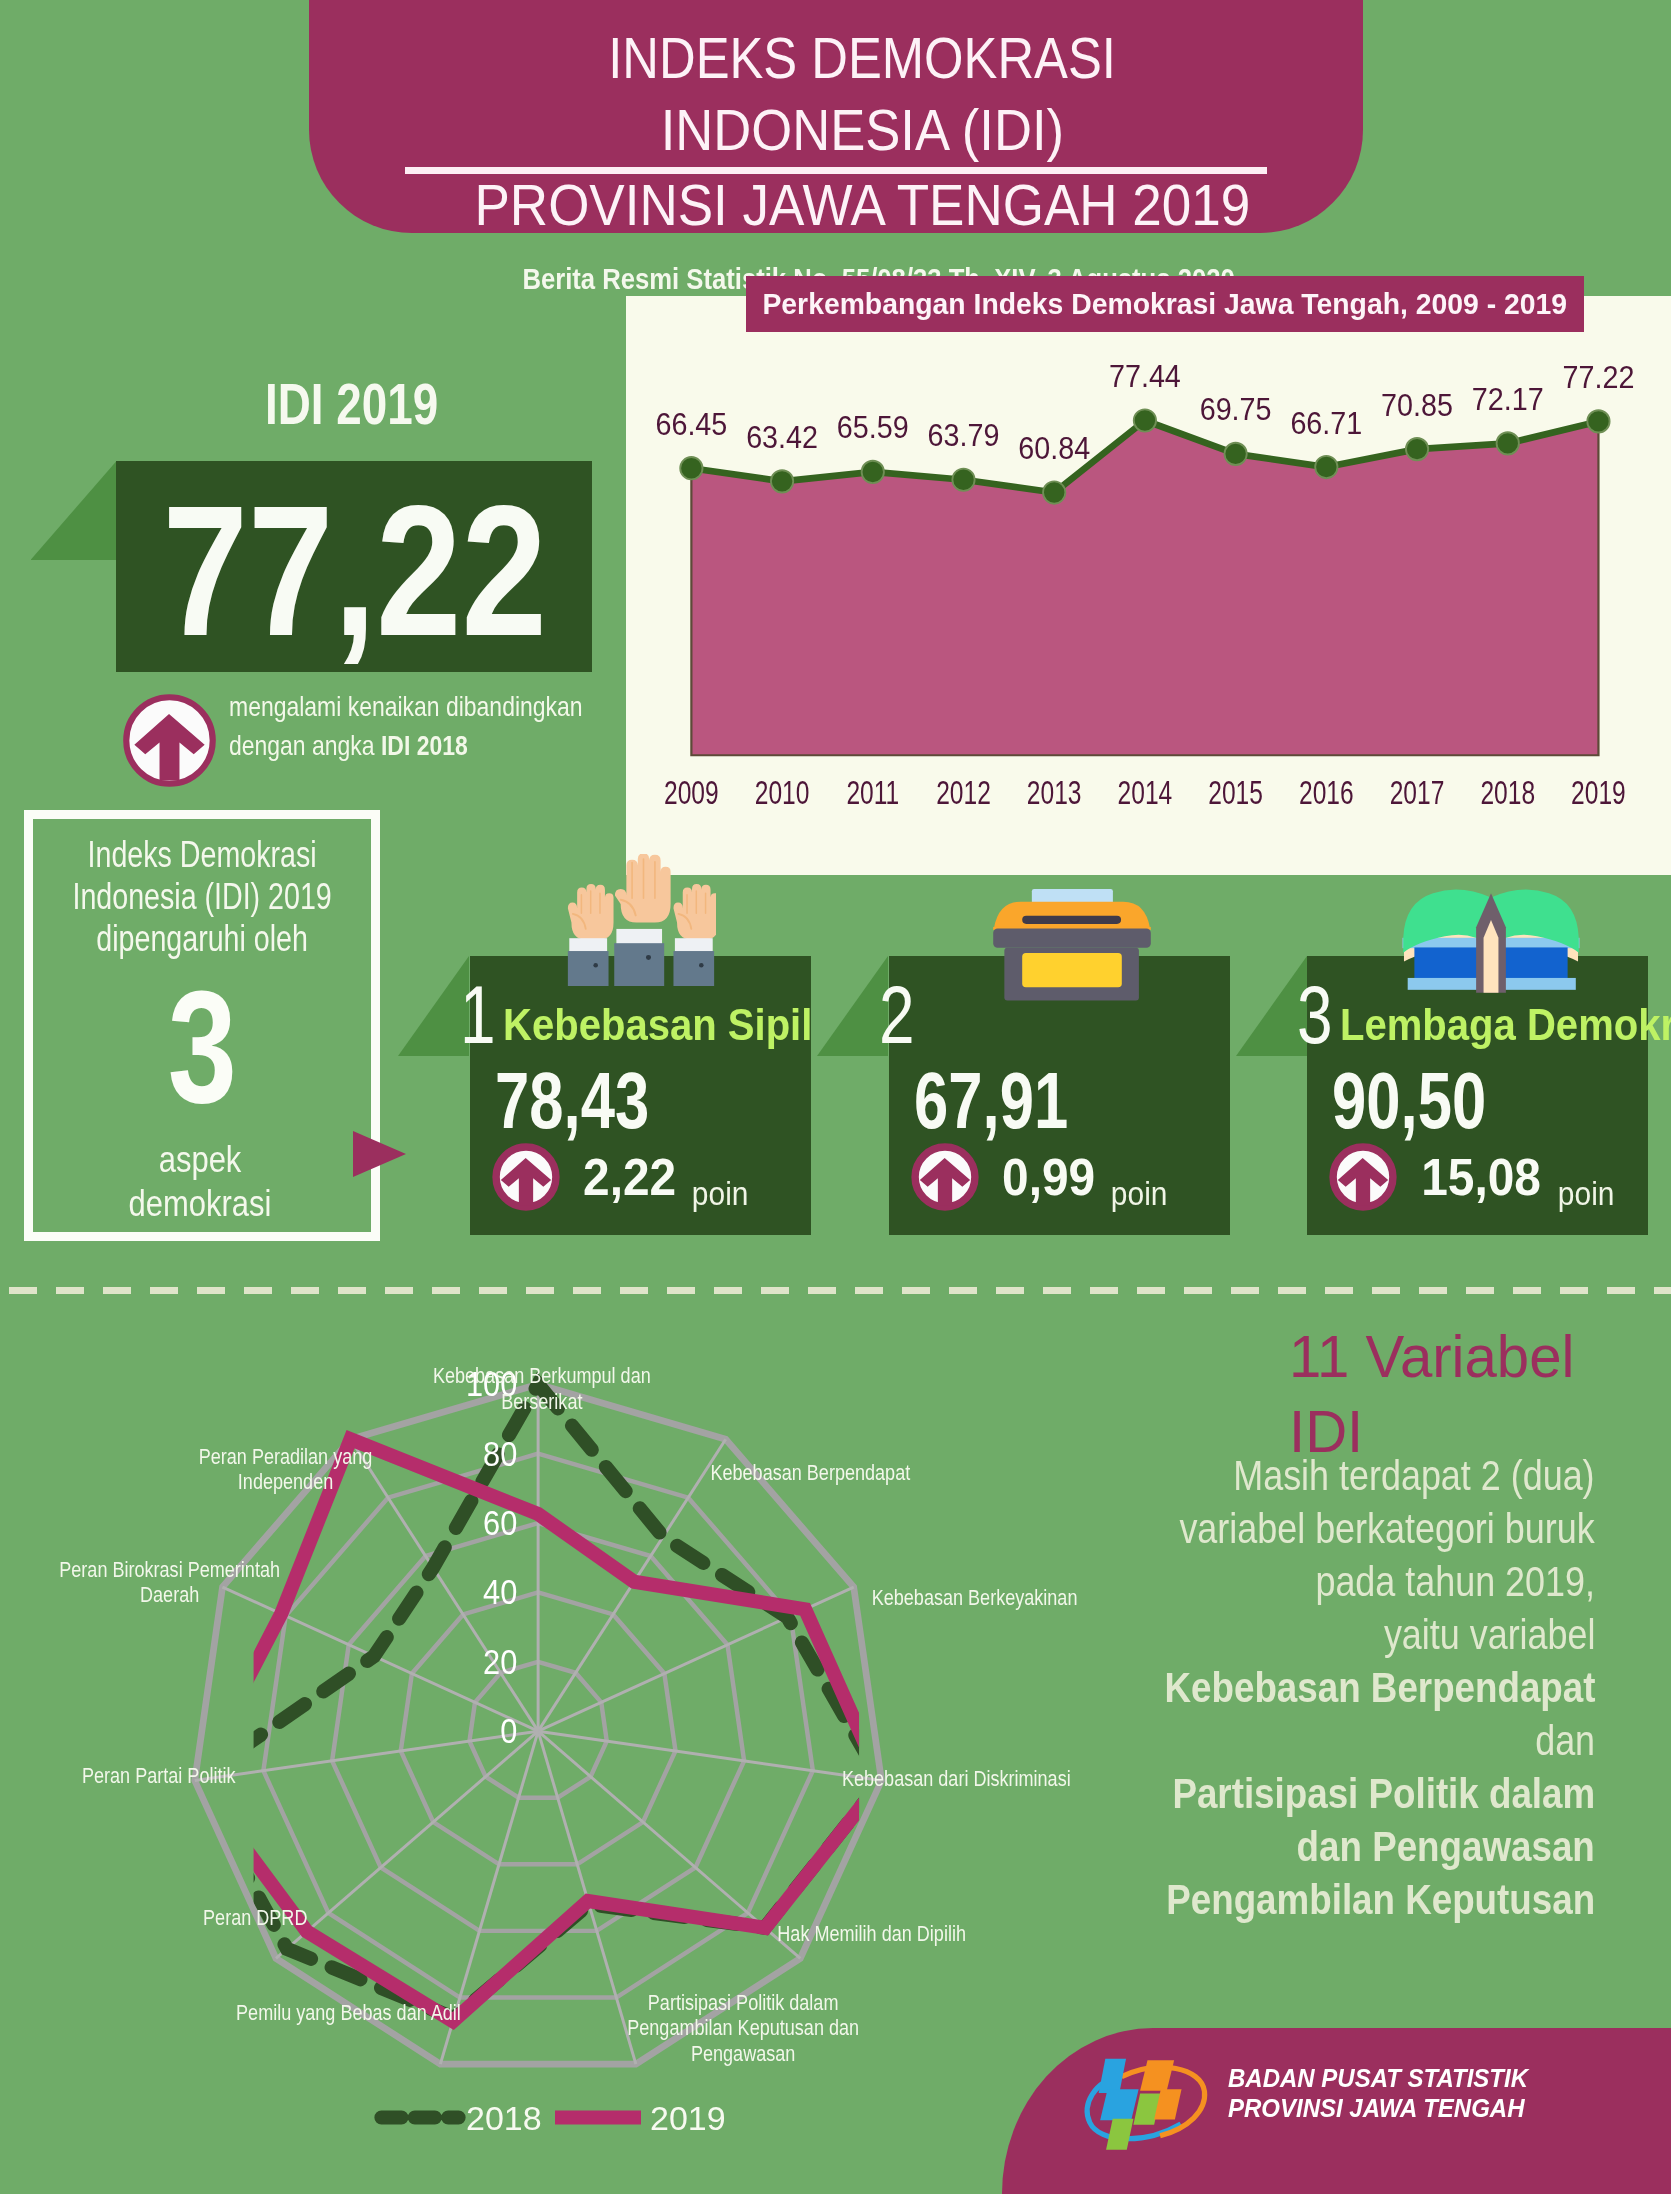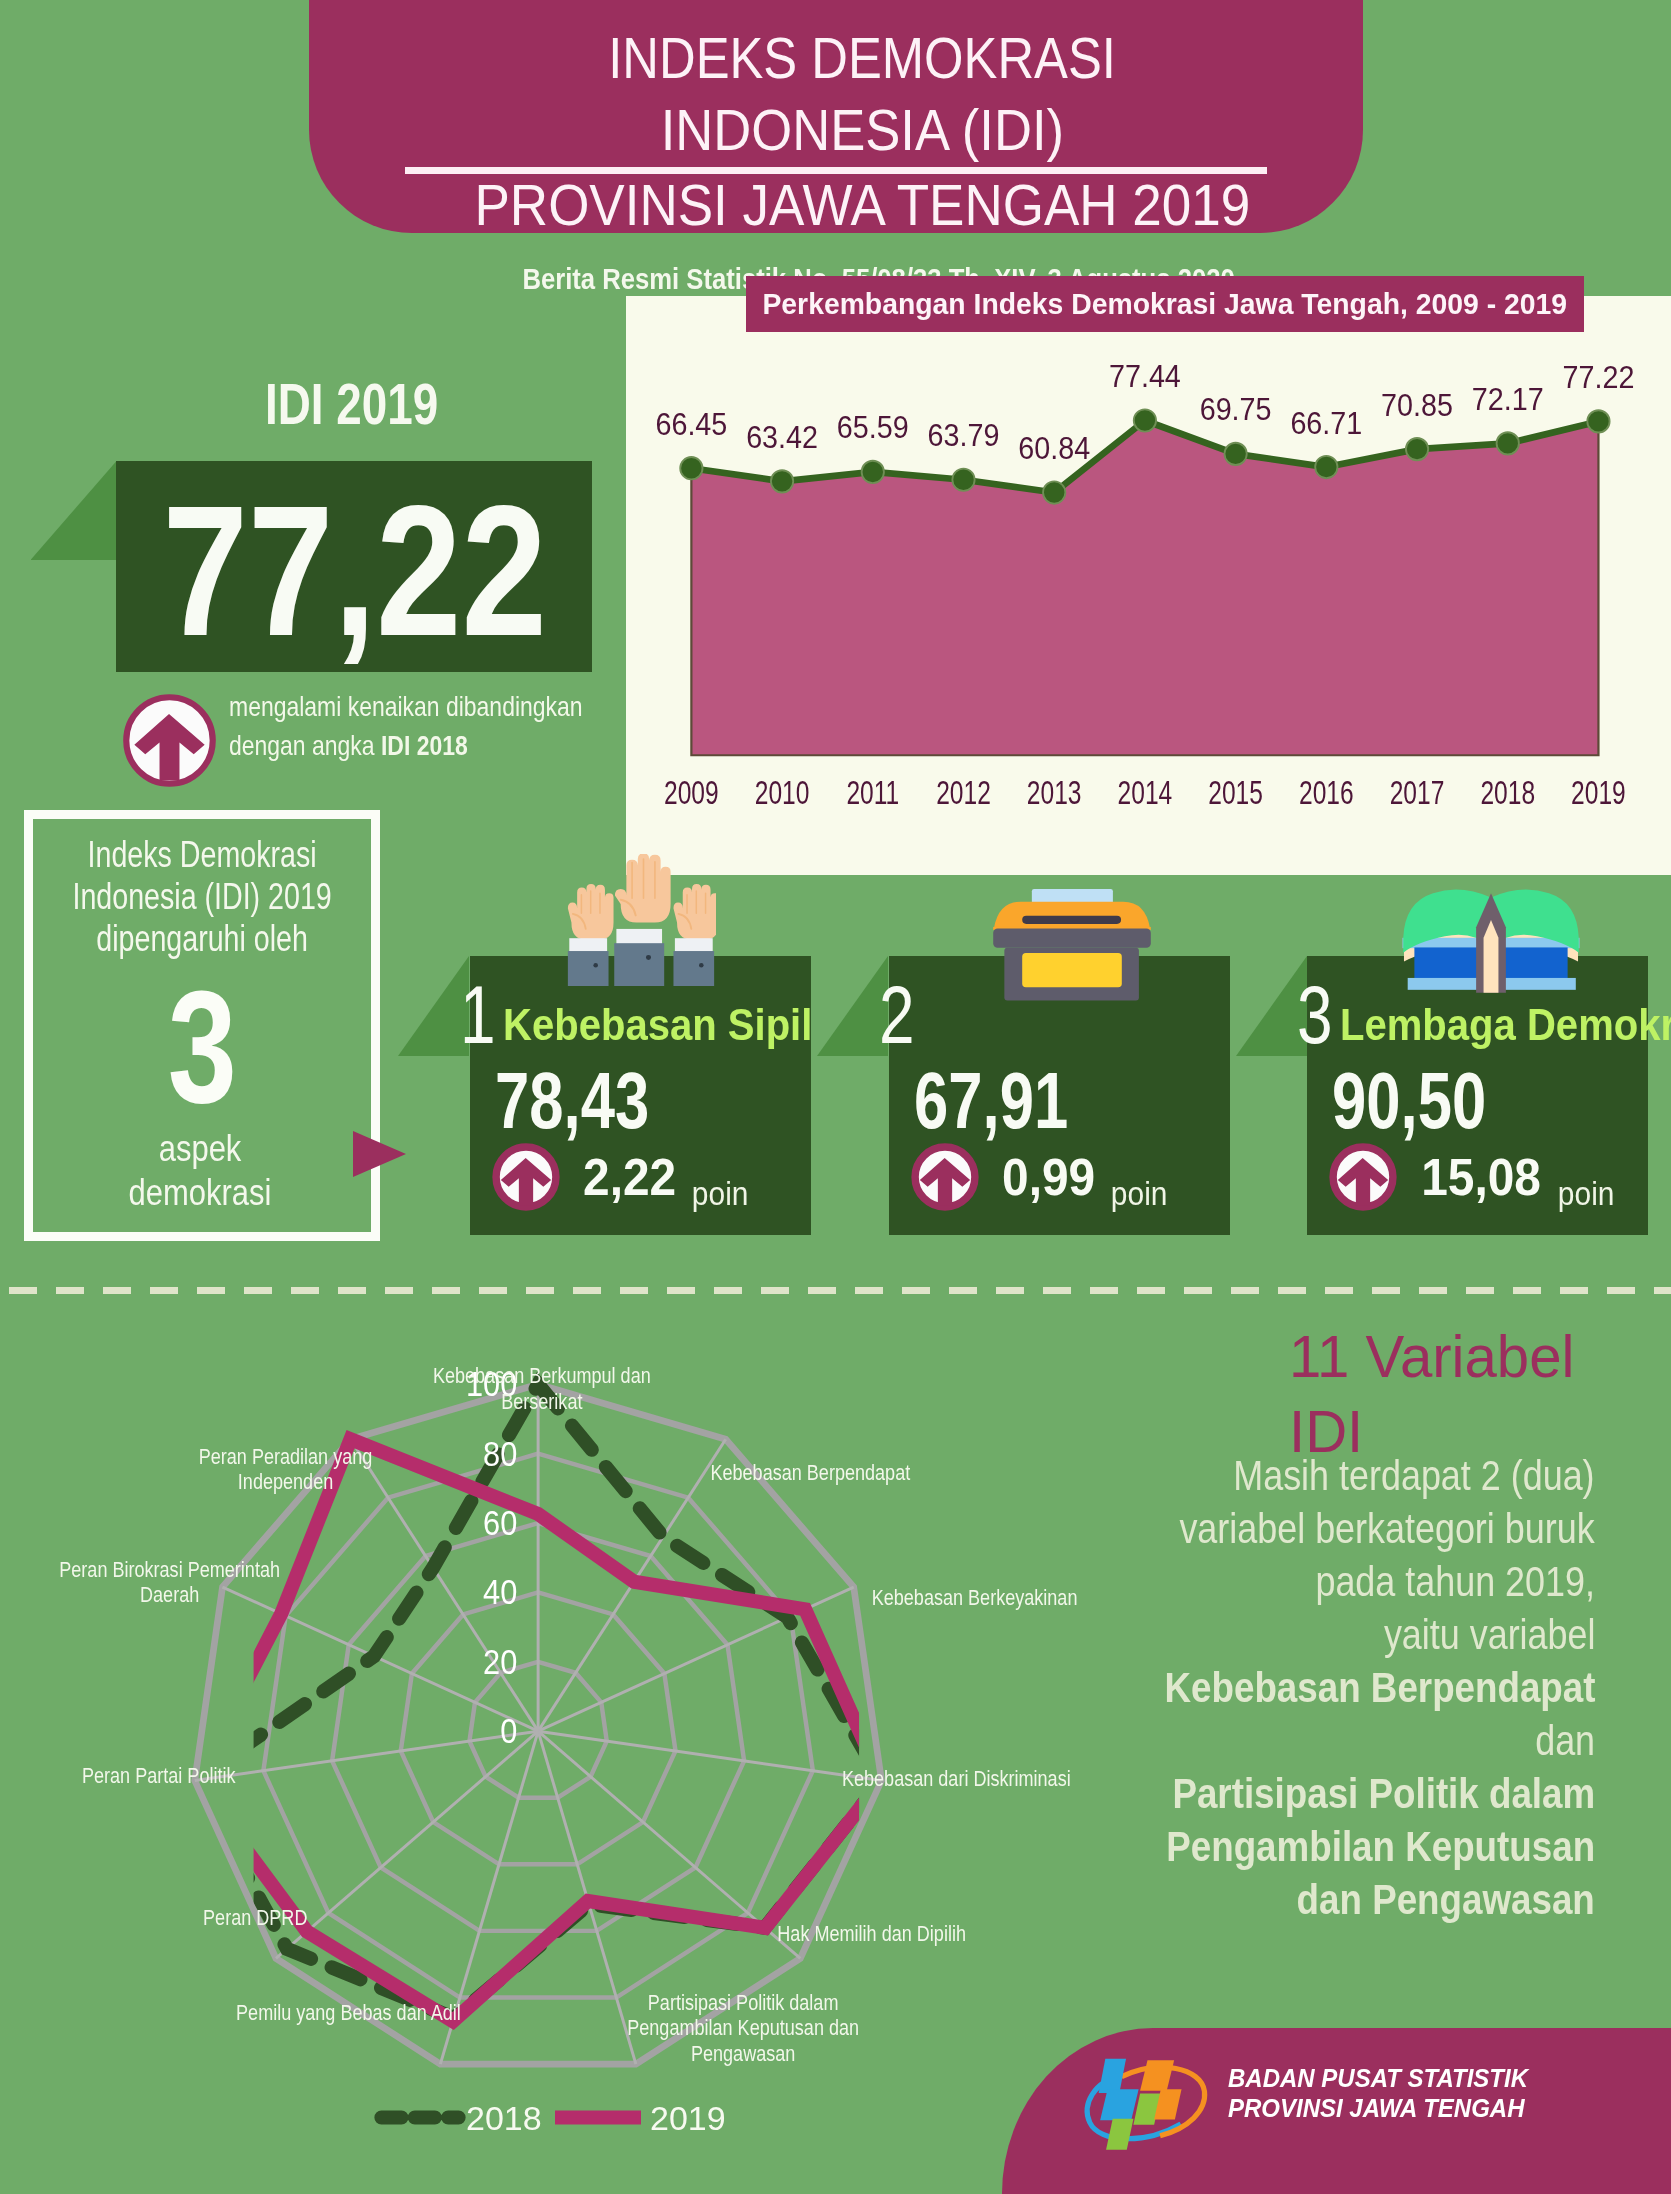--- a/index.html
+++ b/index.html
@@ -47,21 +47,21 @@
 
   
   #aspectbox{left:24px;top:810px;width:356px;height:431px;border:9px solid #fbfdf7;box-sizing:border-box;}
   #aspectbox div{white-space:nowrap;}
   #aspectbox i{font-style:normal;display:inline-block;transform:scaleX(0.795);}
   #aspectbox .txt{position:absolute;left:-9px;top:15px;width:356px;text-align:center;color:#f4f8ec;
                   font-size:36px;line-height:42px;}
   #aspectbox .big{position:absolute;left:-9px;top:149px;width:356px;text-align:center;color:#fbfdf7;
                   font-size:159px;font-weight:700;line-height:159px;}
   #aspectbox .big i{transform:scaleX(0.78);}
-  #aspectbox .cap{position:absolute;left:-9px;top:308px;width:352px;text-align:center;color:#f4f8ec;
+  #aspectbox .cap{position:absolute;left:-9px;top:319px;width:352px;text-align:center;color:#f4f8ec;
                   font-size:36px;line-height:44px;}
   #aspectbox .cap i{transform:scaleX(0.86);}
   #aspectarrow{left:353px;top:1131px;width:0;height:0;
                border-top:23px solid transparent;border-bottom:23px solid transparent;
                border-left:53px solid #9b2f5e;}
 
   
   .card{position:absolute;top:956px;width:341px;height:279px;background:#2f5323;}
   .cardfold{position:absolute;top:956px;width:71px;height:100px;background:#4e9043;
             clip-path:polygon(100% 0%,100% 100%,0% 100%);}
@@ -368,22 +368,22 @@
 <div class="abs" id="rp">
   <div class="h"><i>11 Variabel</i></div>
   <div class="h"><i>IDI</i></div>
   <div class="p"><i>Masih terdapat 2 (dua)</i></div>
   <div class="p"><i>variabel berkategori buruk</i></div>
   <div class="p"><i>pada tahun 2019,</i></div>
   <div class="p"><i>yaitu variabel</i></div>
   <div class="b"><i>Kebebasan Berpendapat</i></div>
   <div class="p"><i>dan</i></div>
   <div class="b"><i>Partisipasi Politik dalam</i></div>
+  <div class="b"><i>dan Pengawasan</i></div>
   <div class="b"><i>Pengambilan Keputusan</i></div>
-  <div class="b"><i>dan Pengawasan</i></div>
 </div>
 
 <div class="abs" id="footer"></div>
 <div class="abs" id="bpslogo" style="left:1077px;top:2047px;">
   <svg width="141" height="111" viewBox="0 0 190 150">
 
     <path d="M62 38 C22 46 6 78 17 102 C30 130 92 132 140 104" fill="none" stroke="#29a3e0" stroke-width="7"></path>
 
     <path d="M60 40 C110 16 168 28 172 60 C175 86 150 110 112 120" fill="none" stroke="#f59120" stroke-width="7"></path>
 

